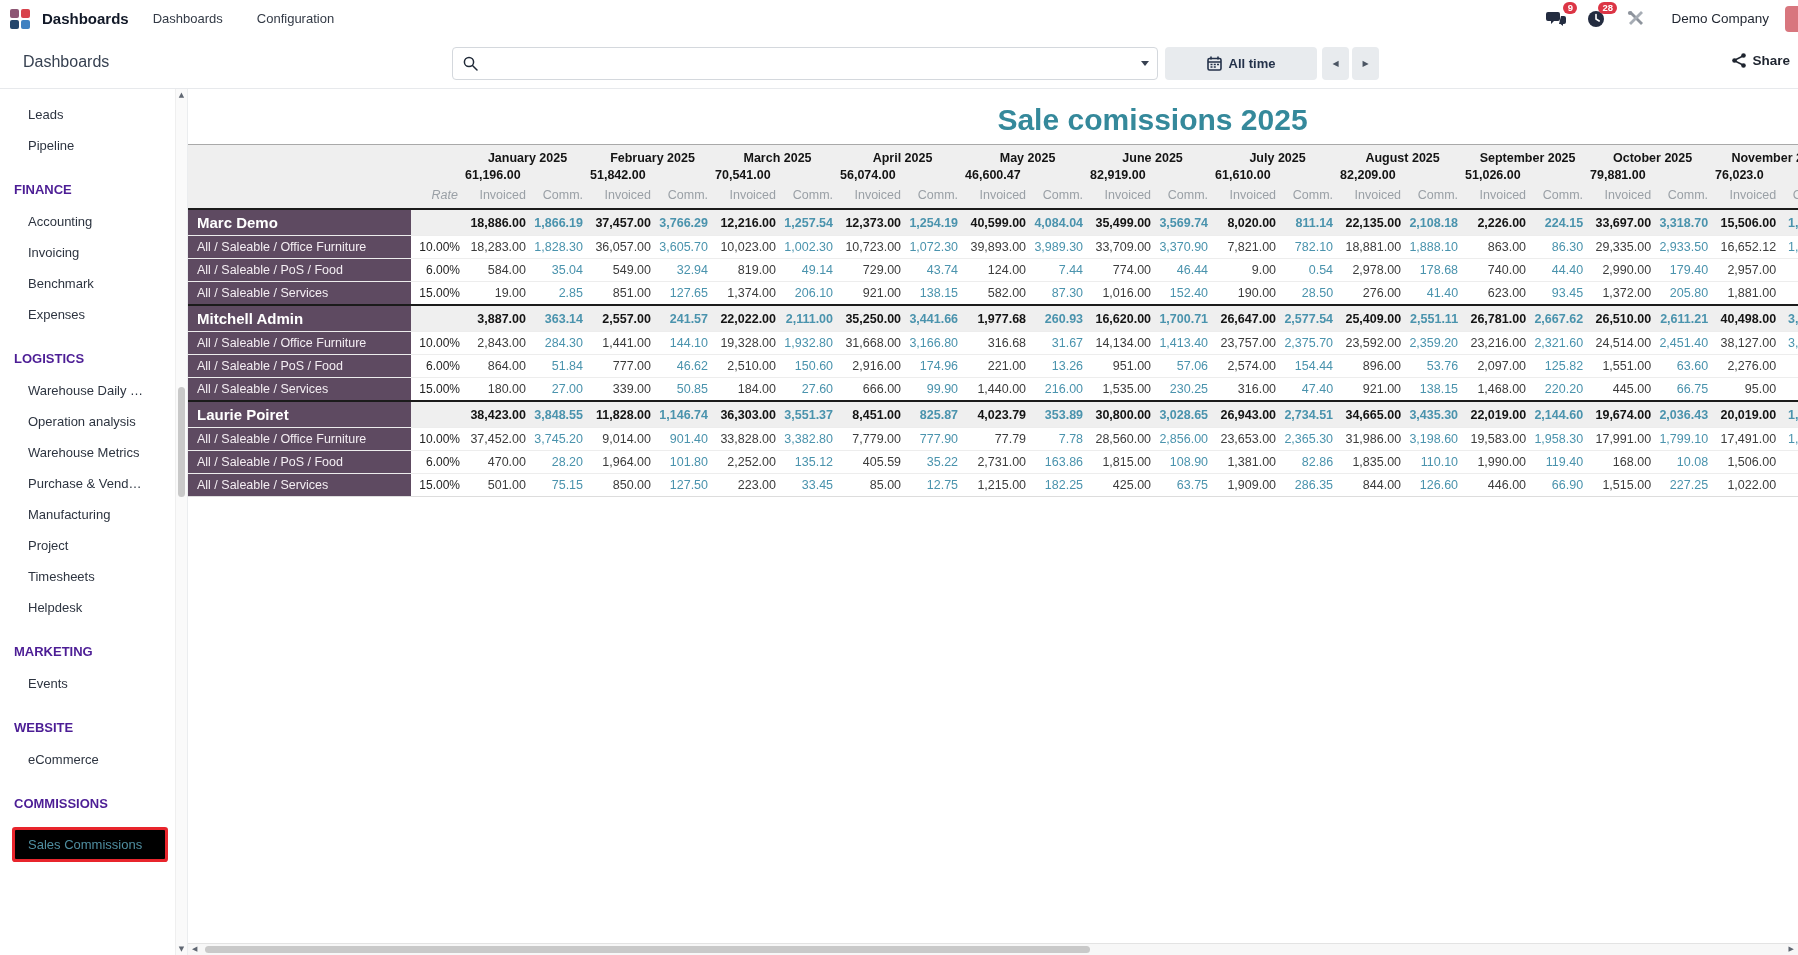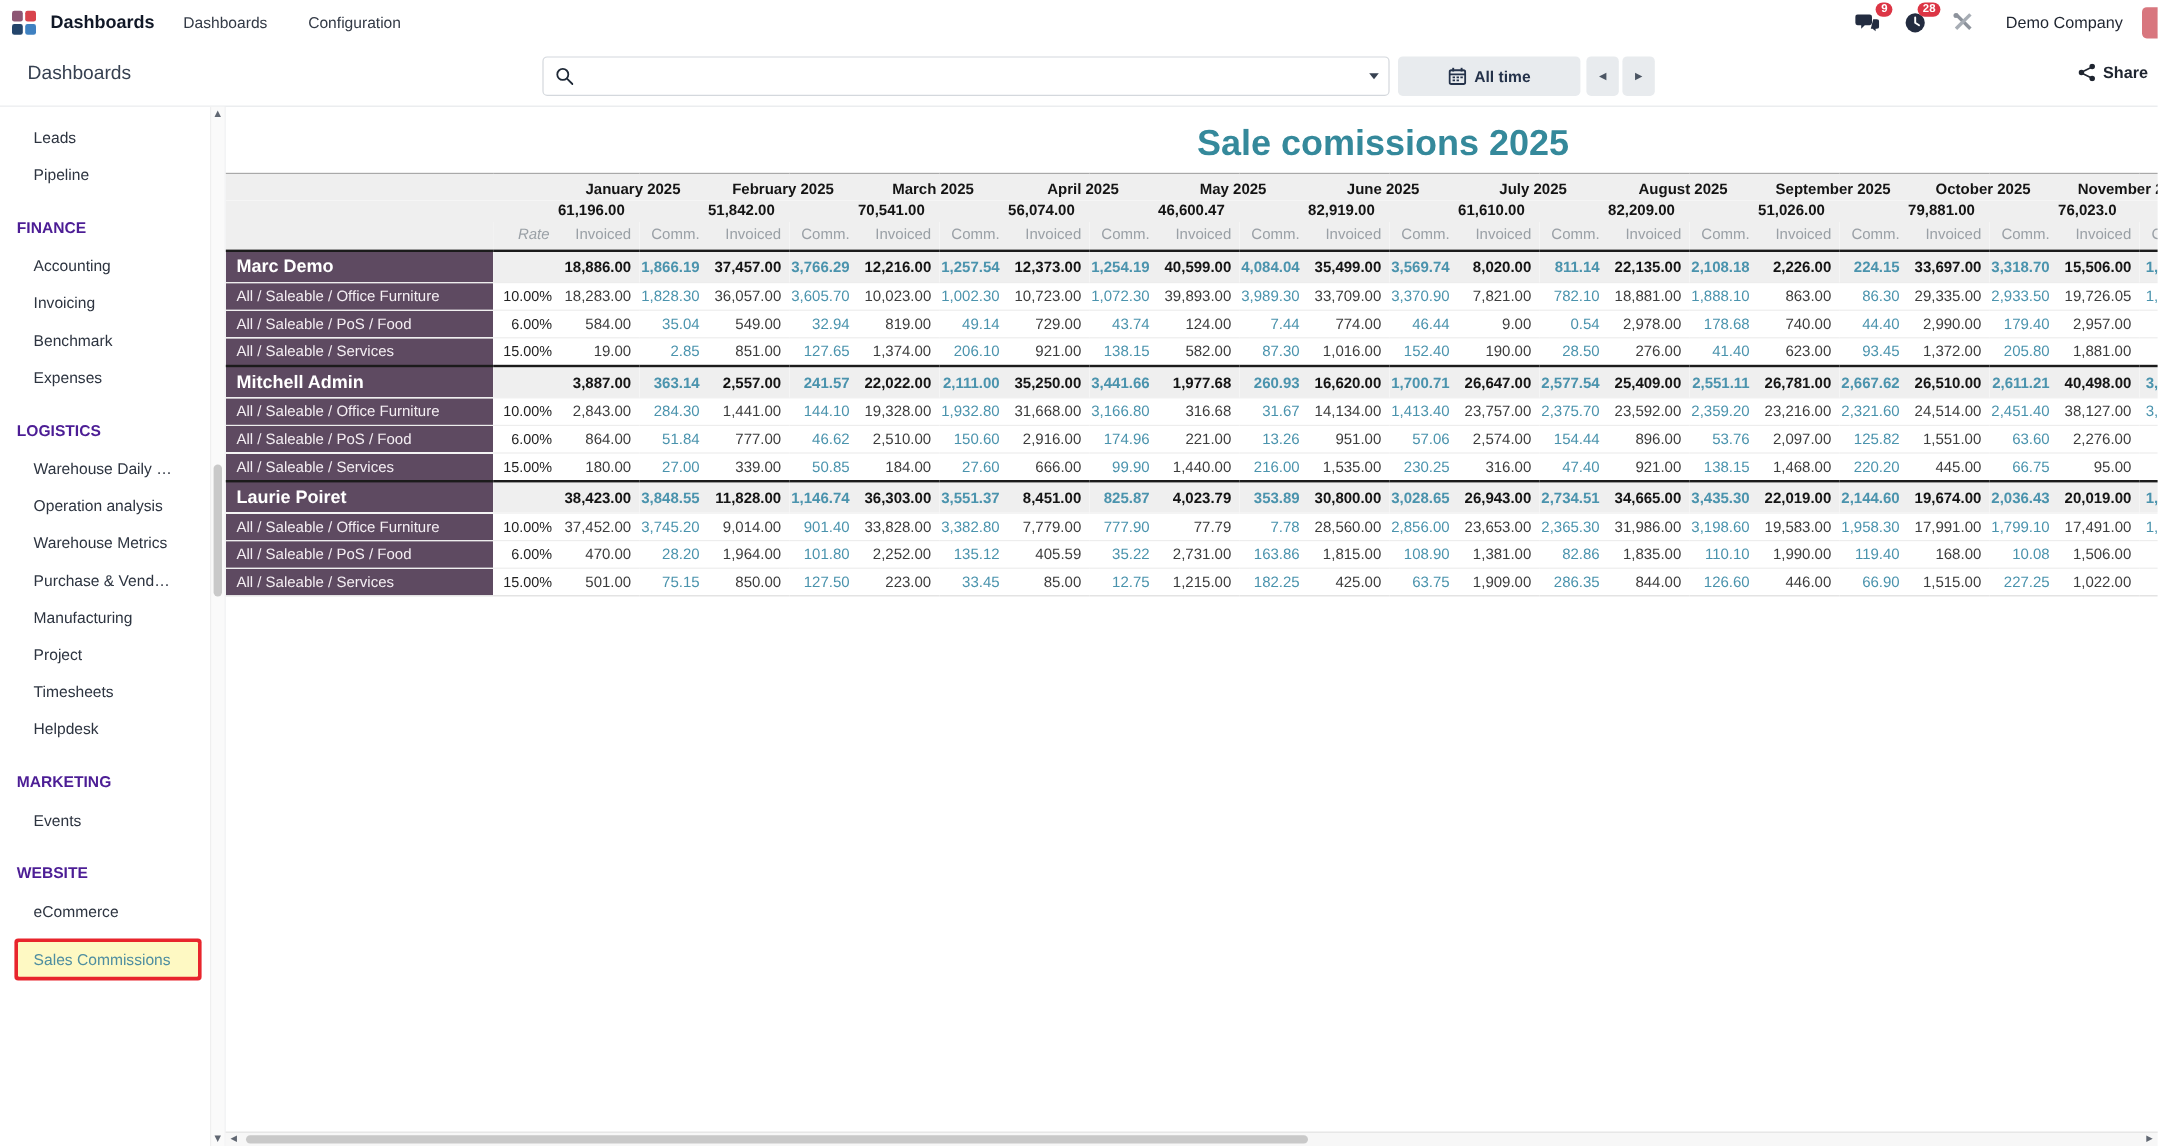--- a/index.html
+++ b/index.html
@@ -47,21 +47,21 @@
     font-family:"Liberation Sans", sans-serif; }
 
   
   .main { position:absolute; left:0; top:89px; width:100%; height:866px; }
 
   .sidebar { position:absolute; left:0; top:0; width:188px; height:100%; background:#fff;
     border-right:1px solid #ebedef; }
   .nav-list { padding-top:10px; }
   .nav-sec { padding:21px 8px 9px 14px; font-size:13px; font-weight:700; color:#4c1d95; }
   .nav-item { padding:8px 8px 8px 28px; font-size:13px; color:#2d3440; cursor:pointer; white-space:nowrap; overflow:hidden; }
-  .nav-item.active { margin:10px 22px 0 15px; padding:7px 6px 7px 13px; background:#fef9c3; color:#4f8ea0;
+  .nav-item.active { margin:10px 22px 0 15px; padding:7px 6px 7px 13px; background:#000000; color:#4f8ea0;
     box-shadow:0 0 0 3px #e8252c; border-radius:1px; }
 
   .v-scroll { position:absolute; right:0; top:0; width:12px; height:100%; background:#fafafa; border-left:1px solid #efefef; }
   .v-scroll .arr { position:absolute; left:0; width:11px; text-align:center; font-size:7px; color:#606772;
     font-family:"DejaVu Sans", sans-serif; cursor:pointer; }
   .v-scroll .arr.up { top:2px; } .v-scroll .arr.down { bottom:2px; }
   .v-thumb { position:absolute; left:2px; top:298px; width:7px; height:110px; background:#c9c9c9; border-radius:4px; cursor:pointer; }
 
   .content { position:absolute; left:188px; top:0; width:1610px; height:100%; overflow:hidden; }
   .report-title { margin:14px 0 7px 277px; width:1375px; text-align:center; font-size:30px; font-weight:700; color:#35899b; }
@@ -204,20 +204,21 @@
         <div class="nav-item">Warehouse Metrics</div>
         <div class="nav-item">Purchase &amp; Vend…</div>
         <div class="nav-item">Manufacturing</div>
         <div class="nav-item">Project</div>
         <div class="nav-item">Timesheets</div>
         <div class="nav-item">Helpdesk</div>
         <div class="nav-sec">MARKETING</div>
         <div class="nav-item">Events</div>
         <div class="nav-sec">WEBSITE</div>
         <div class="nav-item">eCommerce</div>
+        <div class="nav-sec">COMMISSIONS</div>
         <div class="nav-item active">Sales Commissions</div>
       </div>
     <div class="v-scroll">
       <span class="arr up">▲</span>
       <span class="v-thumb"></span>
       <span class="arr down">▼</span>
     </div>
   </aside>
 
   <div class="content">
@@ -348,21 +349,21 @@
             <td class="num inv">33,709.00</td>
             <td class="num comm">3,370.90</td>
             <td class="num inv">7,821.00</td>
             <td class="num comm">782.10</td>
             <td class="num inv">18,881.00</td>
             <td class="num comm">1,888.10</td>
             <td class="num inv">863.00</td>
             <td class="num comm">86.30</td>
             <td class="num inv">29,335.00</td>
             <td class="num comm">2,933.50</td>
-            <td class="num inv">19,726.05</td>
+            <td class="num inv">16,652.12</td>
             <td class="num comm">1,</td>
           </tr>
           <tr class="line">
             <td class="label-cell">All / Saleable / PoS / Food</td>
             <td class="rate">6.00%</td>
             <td class="num inv">584.00</td>
             <td class="num comm">35.04</td>
             <td class="num inv">549.00</td>
             <td class="num comm">32.94</td>
             <td class="num inv">819.00</td>

